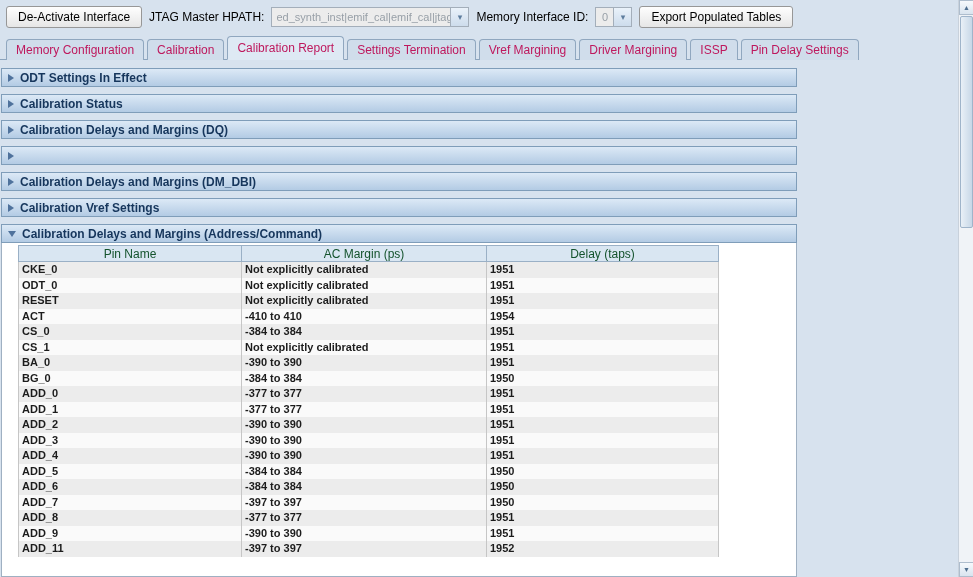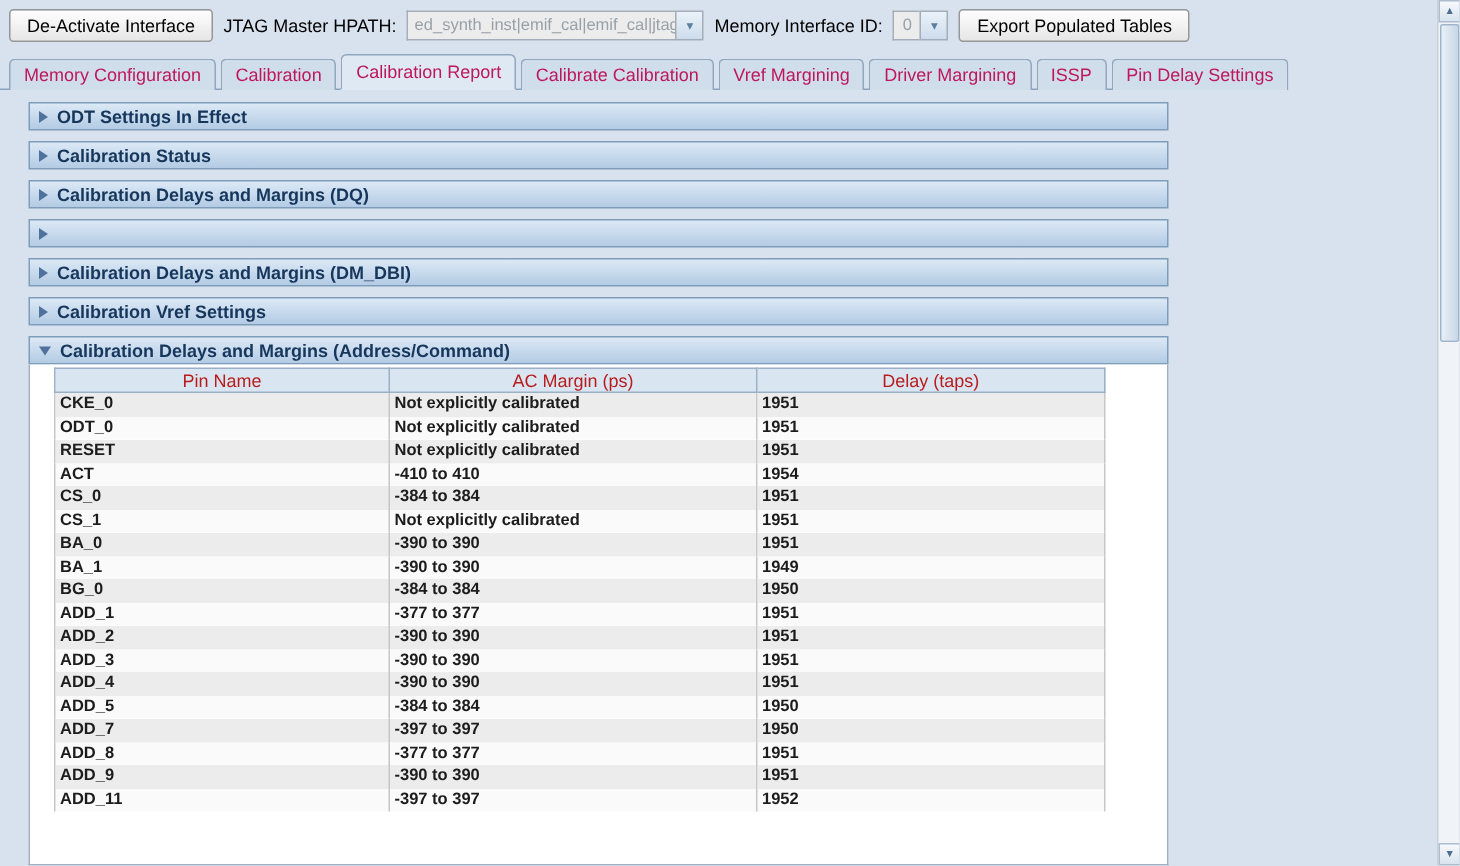--- a/index.html
+++ b/index.html
@@ -33,40 +33,40 @@
           display:flex; gap:3px; align-items:flex-end; position:relative; }
   .tab {
     height:21px; box-sizing:border-box; padding:3px 9px 0; background:#d0ddeb;
     border:1px solid #90a7bf; border-bottom:none; border-radius:4px 4px 0 0;
     font-size:12px; color:#be185d; white-space:nowrap; margin-bottom:-1px; cursor:default;
   }
   .tab.active { background:#dee9f4; height:24px; padding-top:4px; border-bottom:1px solid #dee9f4; position:relative; z-index:3; }
 
   
   .sections { padding-top:8px; }
-  .section { margin:0 19px 7px; }
+  .section { margin:0 1px 7px; }
   .section-header {
     height:19px; box-sizing:border-box; border:1px solid #7f9db9;
     background:linear-gradient(#dcе9f6,#b3cbe4); background:linear-gradient(#dce9f6,#b3cbe4);
     display:flex; align-items:center; gap:6px; padding-left:6px; cursor:default;
   }
   .section-title { font-weight:bold; font-size:12px; color:#16365c; white-space:nowrap; }
   .arrow { width:0; height:0; display:inline-block; }
   .arrow.right { border-left:6px solid #4f729c; border-top:4px solid transparent; border-bottom:4px solid transparent; }
   .arrow.down  { border-top:6px solid #4f729c; border-left:4px solid transparent; border-right:4px solid transparent; }
 
   
   .section-content {
     background:#ffffff; border:1px solid #9fb0c2; border-top:none;
     height:334px; box-sizing:border-box; overflow:hidden; padding:2px 0 0 16px;
   }
   table.caltable { border-collapse:collapse; width:700px; table-layout:fixed; }
   .caltable th {
     background:#d9e6f2; border:1px solid #9ab0c6; font-weight:normal; font-size:12px;
-    height:15px; padding:0; color:#b91c1c; text-align:center;
+    height:15px; padding:0; color:#14532d; text-align:center;
   }
   .caltable td {
     font-size:11px; font-weight:bold; height:15.5px; line-height:15.5px; padding:0 2px 0 3px;
     border-left:1px solid #c6c6c6; border-right:1px solid #c6c6c6; color:#1c1c1c;
     overflow:hidden; white-space:nowrap; text-align:left;
   }
   .caltable tbody tr:nth-child(odd)  td { background:#ececec; }
   .caltable tbody tr:nth-child(even) td { background:#fafafa; }
 
   
@@ -103,21 +103,21 @@
       <div class="value">0</div>
       <div class="arrow-btn">▾</div>
     </div>
     <button class="btn">Export Populated Tables</button>
   </div>
 
   <div class="tabs">
       <div class="tab">Memory Configuration</div>
       <div class="tab">Calibration</div>
       <div class="tab active">Calibration Report</div>
-      <div class="tab">Calibrate Calibration</div>
+      <div class="tab">Settings Termination</div>
       <div class="tab">Vref Margining</div>
       <div class="tab">Driver Margining</div>
       <div class="tab">ISSP</div>
       <div class="tab">Pin Delay Settings</div>
     </div>
 
   <div class="sections">
       <div class="section">
         <div class="section-header">
           <span class="arrow right"></span>
@@ -202,28 +202,28 @@
                 <td>CS_1</td>
                 <td>Not explicitly calibrated</td>
                 <td>1951</td>
               </tr>
               <tr>
                 <td>BA_0</td>
                 <td>-390 to 390</td>
                 <td>1951</td>
               </tr>
               <tr>
-                <td>BA_1</td>
-                <td>-390 to 390</td>
-                <td>1949</td>
-              </tr>
-              <tr>
                 <td>BG_0</td>
                 <td>-384 to 384</td>
                 <td>1950</td>
+              </tr>
+              <tr>
+                <td>ADD_0</td>
+                <td>-377 to 377</td>
+                <td>1951</td>
               </tr>
               <tr>
                 <td>ADD_1</td>
                 <td>-377 to 377</td>
                 <td>1951</td>
               </tr>
               <tr>
                 <td>ADD_2</td>
                 <td>-390 to 390</td>
                 <td>1951</td>
@@ -233,20 +233,25 @@
                 <td>-390 to 390</td>
                 <td>1951</td>
               </tr>
               <tr>
                 <td>ADD_4</td>
                 <td>-390 to 390</td>
                 <td>1951</td>
               </tr>
               <tr>
                 <td>ADD_5</td>
+                <td>-384 to 384</td>
+                <td>1950</td>
+              </tr>
+              <tr>
+                <td>ADD_6</td>
                 <td>-384 to 384</td>
                 <td>1950</td>
               </tr>
               <tr>
                 <td>ADD_7</td>
                 <td>-397 to 397</td>
                 <td>1950</td>
               </tr>
               <tr>
                 <td>ADD_8</td>

